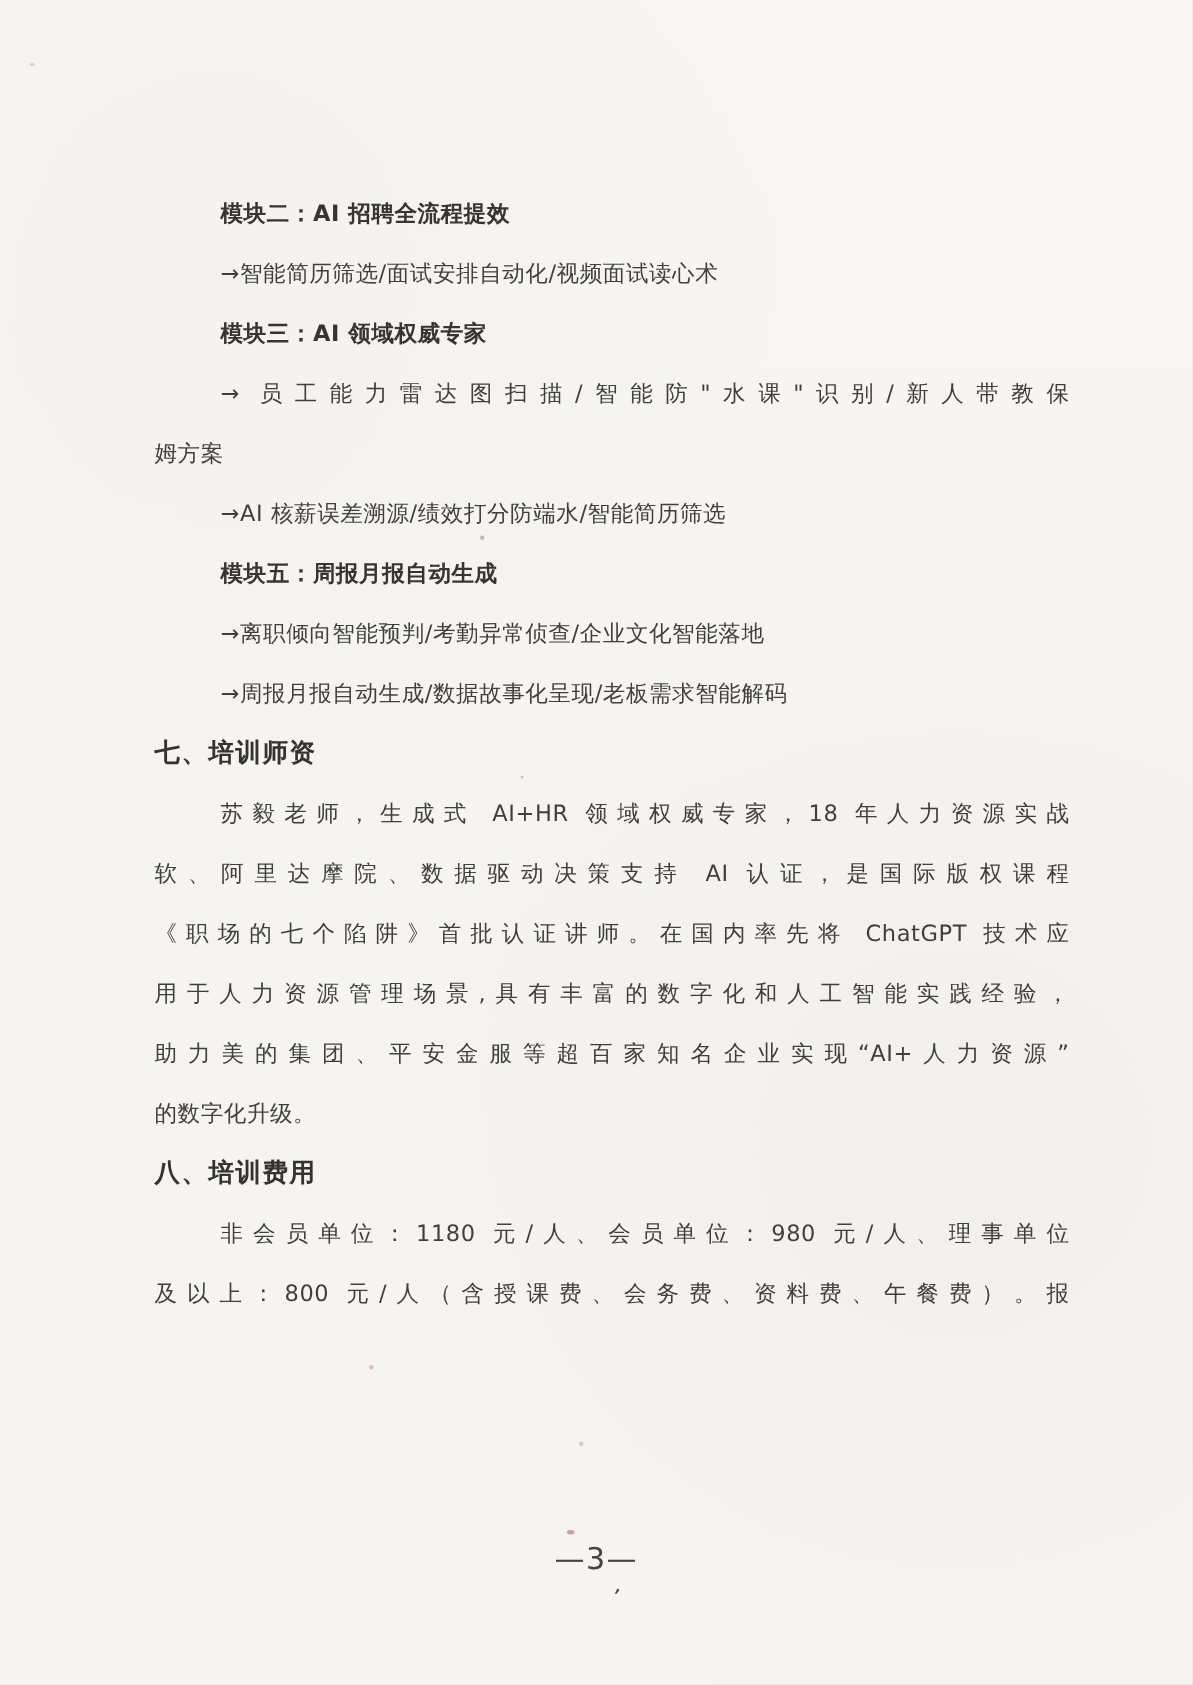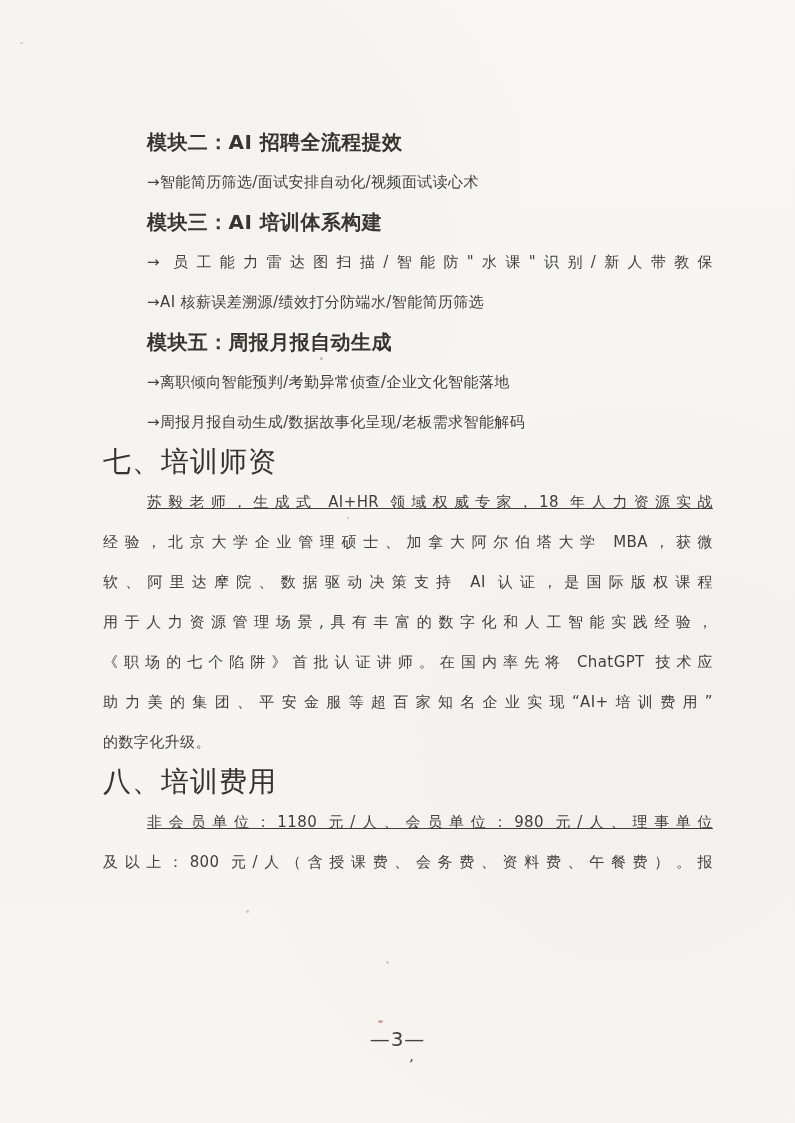--- a/index.html
+++ b/index.html
@@ -22,41 +22,41 @@
   .ln{
     height:40px;
     line-height:40px;
     font-size:15px;
     letter-spacing:0.4px;
     color:#413f3a;
     white-space:nowrap;
   }
   .module-title{
     font-weight:700;
-    font-size:20px;
+    font-size:15px;
     padding-left:44px;
     color:#37352f;
   }
   .detail{
     padding-left:44px;
   }
   .stretch{
     white-space:normal;
     text-align:justify;
     text-align-last:justify;
     text-justify:inter-character;
   }
   .section{
-    font-weight:400;
-    font-size:28px;
+    font-weight:700;
+    font-size:17px;
     color:#35332d;
     letter-spacing:1px;
   }
   .flush{padding-left:0;}
-  .indent2{padding-left:44px;text-decoration:underline;}
+  .indent2{padding-left:44px;}
   .page-number{
     position:absolute;
     left:0;right:0;
     top:1024px;
     text-align:center;
     font-size:20px;
     line-height:30px;
     color:#45433e;
     letter-spacing:1px;
   }
@@ -76,33 +76,33 @@
   .speck-gray3{left:20px;top:42px;width:3px;height:2px;background:#aaa49b;opacity:.45;}
 </style>
 </head>
 <body>
 
 <div class="page">
 
   <div class="text-block">
     <div class="ln module-title">模块二：AI 招聘全流程提效</div>
     <div class="ln detail">→智能简历筛选/面试安排自动化/视频面试读心术</div>
-    <div class="ln module-title">模块三：AI 培训体系构建</div>
+    <div class="ln module-title">模块三：AI 领域权威专家</div>
     <div class="ln detail stretch">→ 员工能力雷达图扫描/智能防"水课"识别/新人带教保</div>
+    <div class="ln flush">姆方案</div>
     <div class="ln detail">→AI 核薪误差溯源/绩效打分防端水/智能简历筛选</div>
     <div class="ln module-title">模块五：周报月报自动生成</div>
     <div class="ln detail">→离职倾向智能预判/考勤异常侦查/企业文化智能落地</div>
     <div class="ln detail">→周报月报自动生成/数据故事化呈现/老板需求智能解码</div>
     <div class="ln section">七、培训师资</div>
     <div class="ln indent2 stretch">苏毅老师，生成式 AI+HR 领域权威专家，18 年人力资源实战</div>
-    <div class="ln stretch">经验，北京大学企业管理硕士、加拿大阿尔伯塔大学 MBA，获微</div>
     <div class="ln stretch">软、阿里达摩院、数据驱动决策支持 AI 认证，是国际版权课程</div>
+    <div class="ln stretch">《职场的七个陷阱》首批认证讲师。在国内率先将 ChatGPT 技术应</div>
     <div class="ln stretch">用于人力资源管理场景,具有丰富的数字化和人工智能实践经验，</div>
-    <div class="ln stretch">《职场的七个陷阱》首批认证讲师。在国内率先将 ChatGPT 技术应</div>
-    <div class="ln stretch">助力美的集团、平安金服等超百家知名企业实现“AI+培训费用”</div>
+    <div class="ln stretch">助力美的集团、平安金服等超百家知名企业实现“AI+人力资源”</div>
     <div class="ln flush">的数字化升级。</div>
     <div class="ln section">八、培训费用</div>
     <div class="ln indent2 stretch">非会员单位：1180 元/人、会员单位：980 元/人、理事单位</div>
     <div class="ln stretch">及以上：800 元/人（含授课费、会务费、资料费、午餐费）。报</div>
   </div>
 
   <div class="page-number">—3—</div>
 
   <div class="stray-mark">’</div>
   <div class="speck speck-red"></div>

